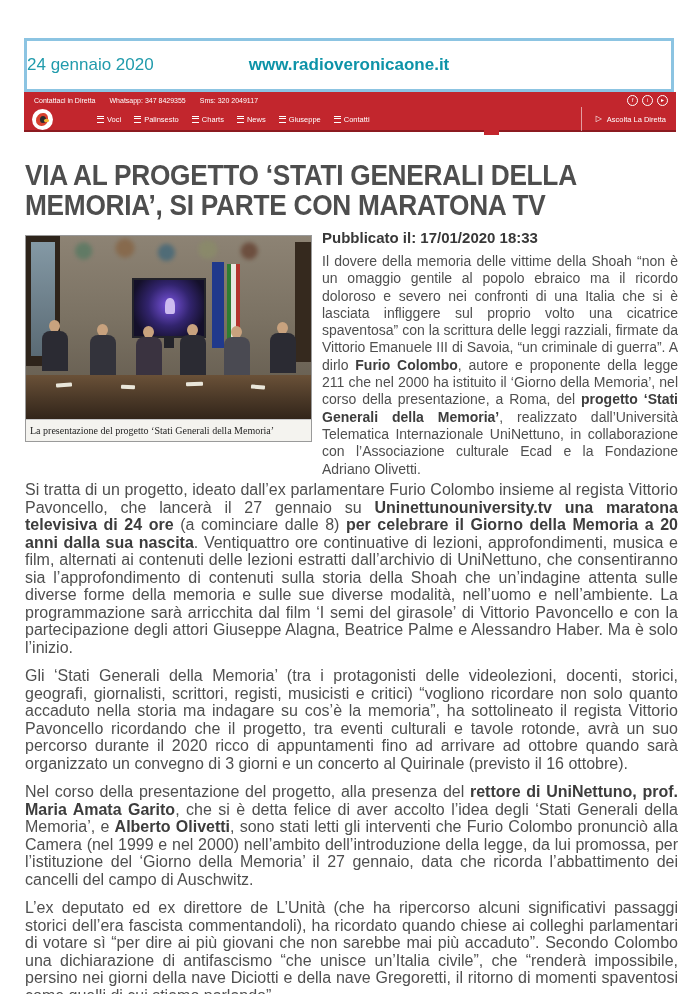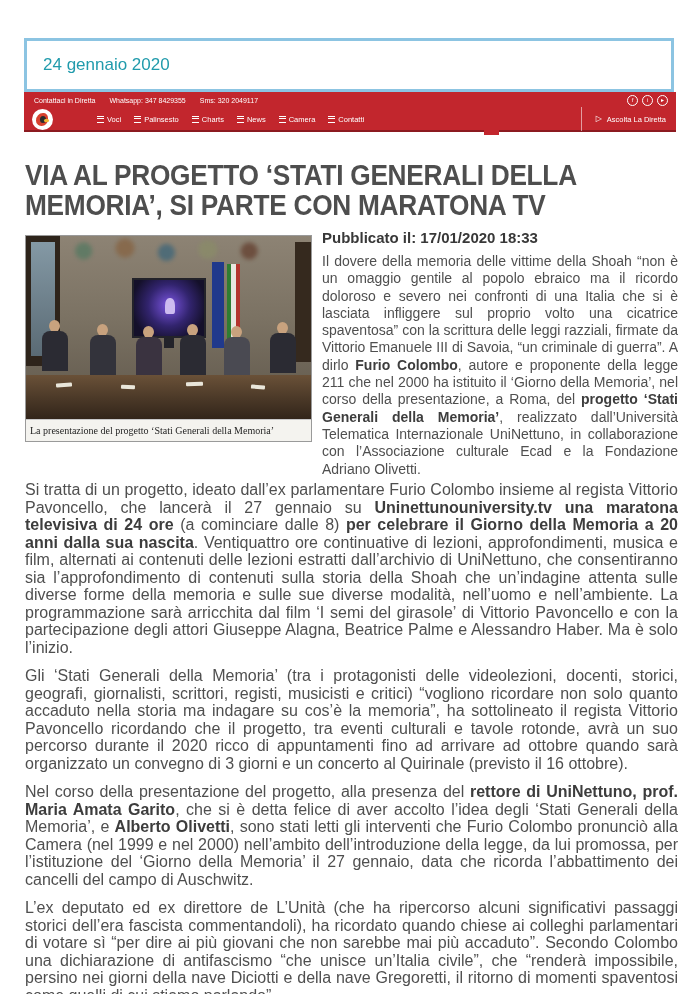--- a/index.html
+++ b/index.html
@@ -6,21 +6,21 @@
   body{
     width:700px;height:994px;position:relative;background:#ffffff;
     font-family:"Liberation Sans", sans-serif;overflow:hidden;
   }
   
   .header-box{
     position:absolute;left:24px;top:38px;width:650px;height:54px;
     border:3px solid #8cc4e2;box-sizing:border-box;background:#fff;
     display:flex;align-items:center;
   }
-  .header-date{color:#219bac;font-size:17px;margin-left:16px;}
+  .header-date{color:#219bac;font-size:17px;}
   .header-url{
     position:absolute;left:50%;transform:translateX(-50%);
     color:#0d93a8;font-size:17px;font-weight:bold;text-decoration:none;cursor:pointer;
   }
   
   .navbar{
     position:absolute;left:24px;top:92px;width:652px;height:38px;
     background:#c2262d;border-bottom:2px solid #8c1a20;box-sizing:content-box;
     color:#fff;
   }
@@ -112,20 +112,21 @@
     font-size:16px;line-height:17.5px;color:#4f4f4f;text-align:justify;
   }
   .body-text p{margin:0 0 11px 0;}
   .bold{font-weight:bold;color:#3d3d3d;margin-top:32px;}
 </style>
 </head>
 <body>
 
 <div class="header-box">
   <span class="header-date">24 gennaio 2020</span>
+  <a class="header-url">www.radioveronicaone.it</a>
 </div>
 
 <div class="navbar">
   <div class="nav-top">
     <span class="utxt">Contattaci in Diretta</span>
     <span class="utxt">Whatsapp: 347 8429355</span>
     <span class="utxt">Sms: 320 2049117</span>
     <span class="socials">
       <span class="soc">f</span>
       <span class="soc">i</span>
@@ -149,21 +150,21 @@
     <span class="nav-item">
       <span class="burger"></span>
       <span>Charts</span>
     </span>
     <span class="nav-item">
       <span class="burger"></span>
       <span>News</span>
     </span>
     <span class="nav-item">
       <span class="burger"></span>
-      <span>Camera</span>
+      <span>Giuseppe</span>
     </span>
     <span class="nav-item">
       <span class="burger"></span>
       <span>Contatti</span>
     </span>
     <span class="listen">
       <span class="play-glyph">▷</span>
       <span>Ascolta La Diretta</span>
     </span>
   </div>

